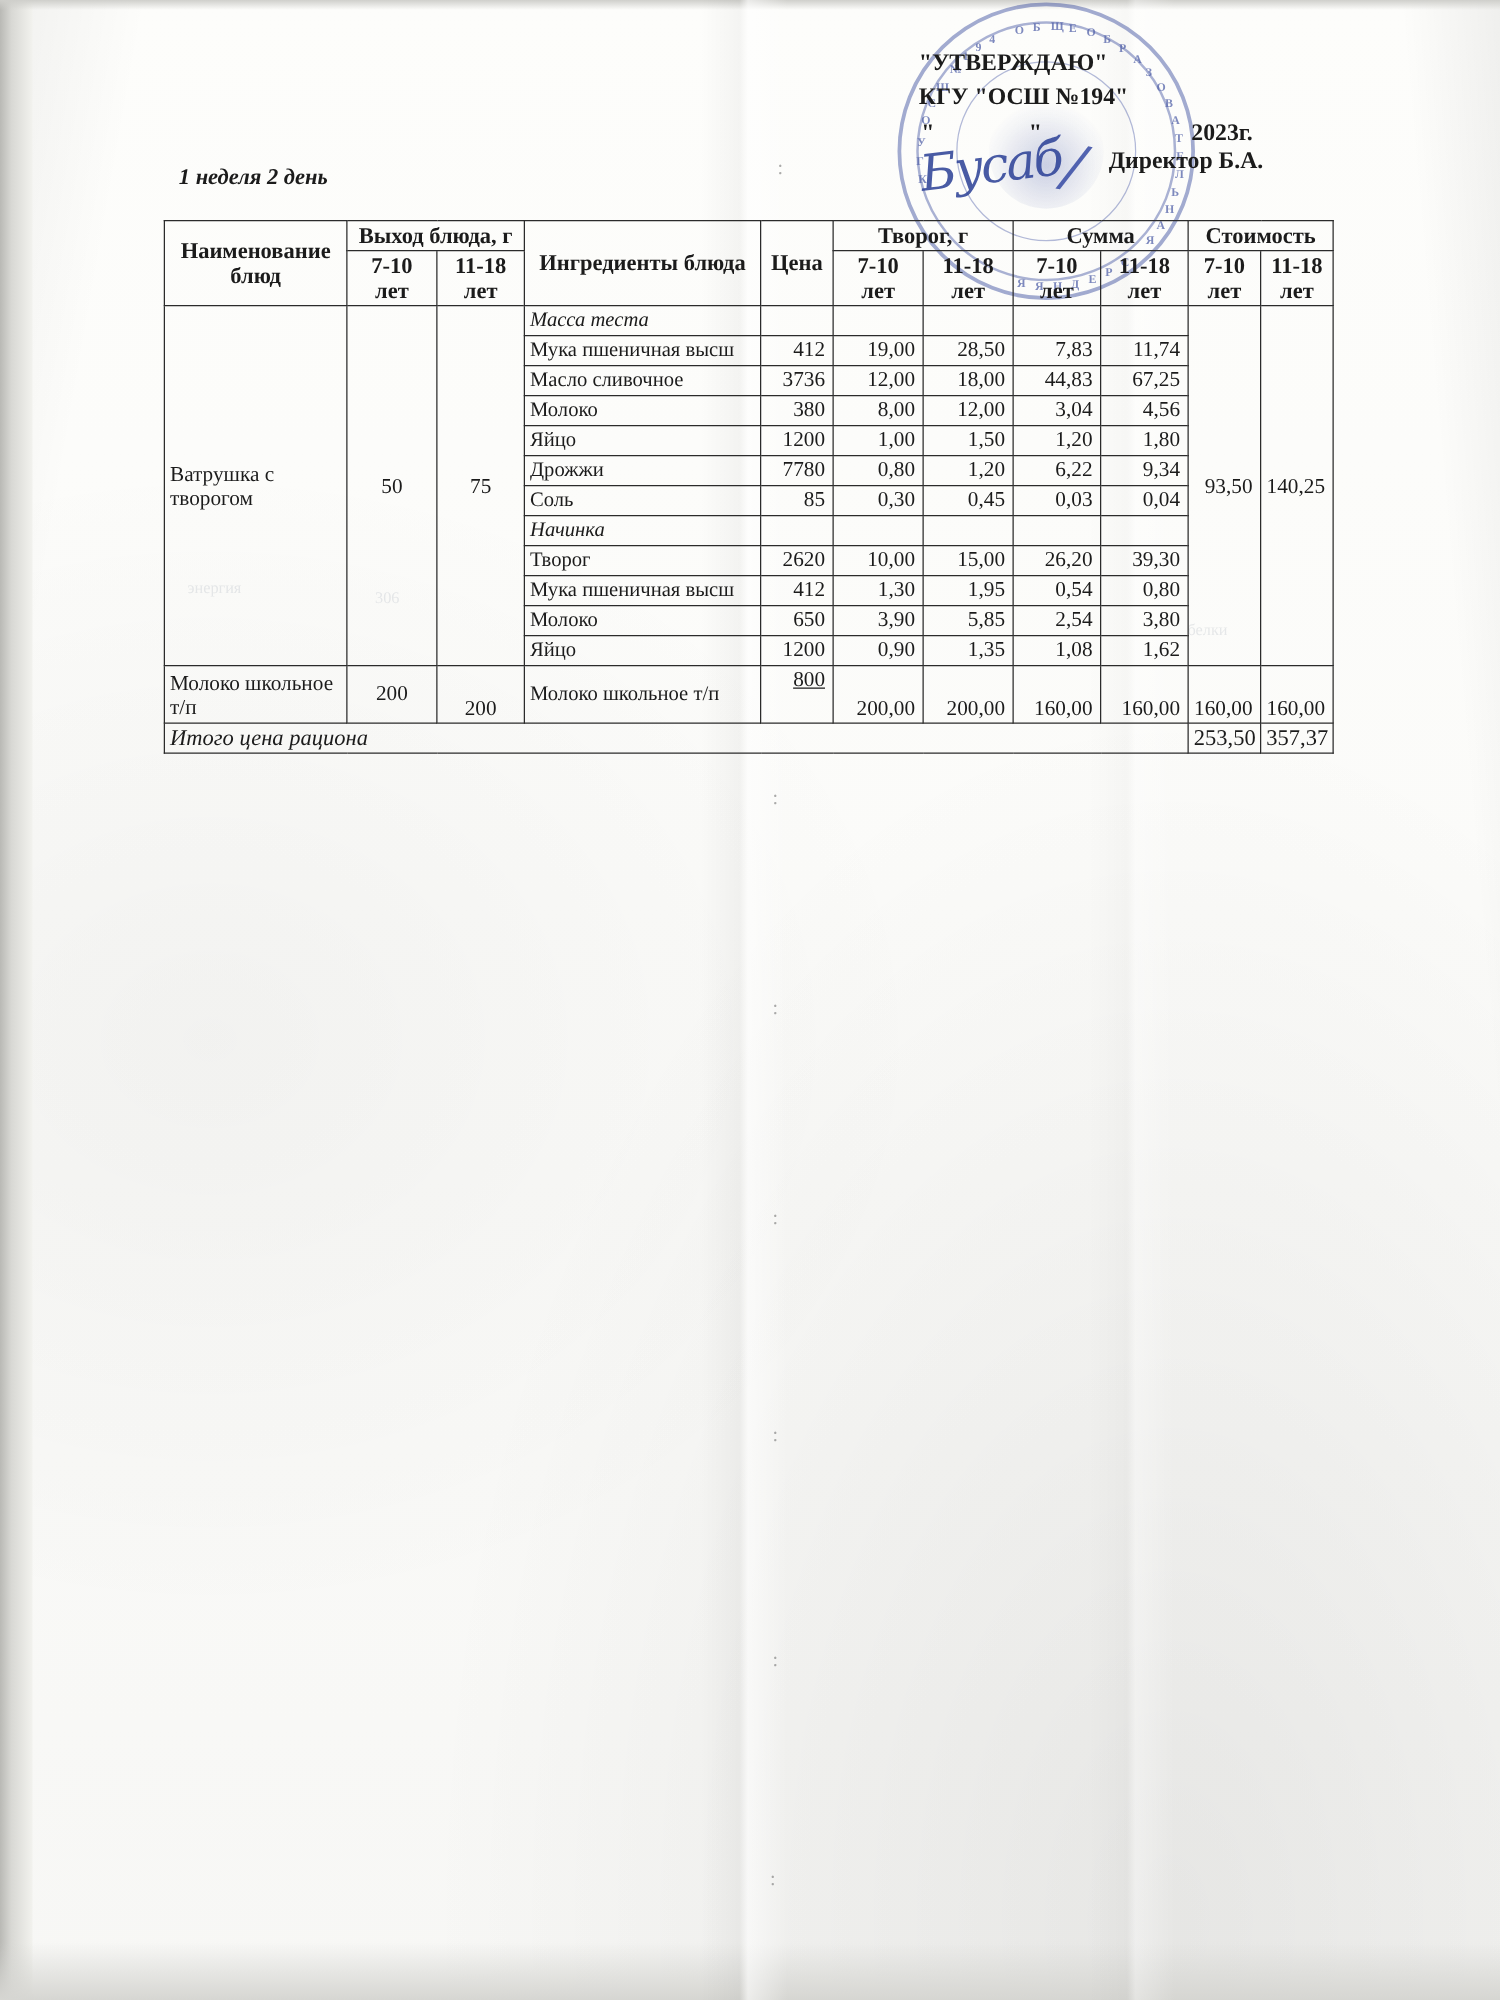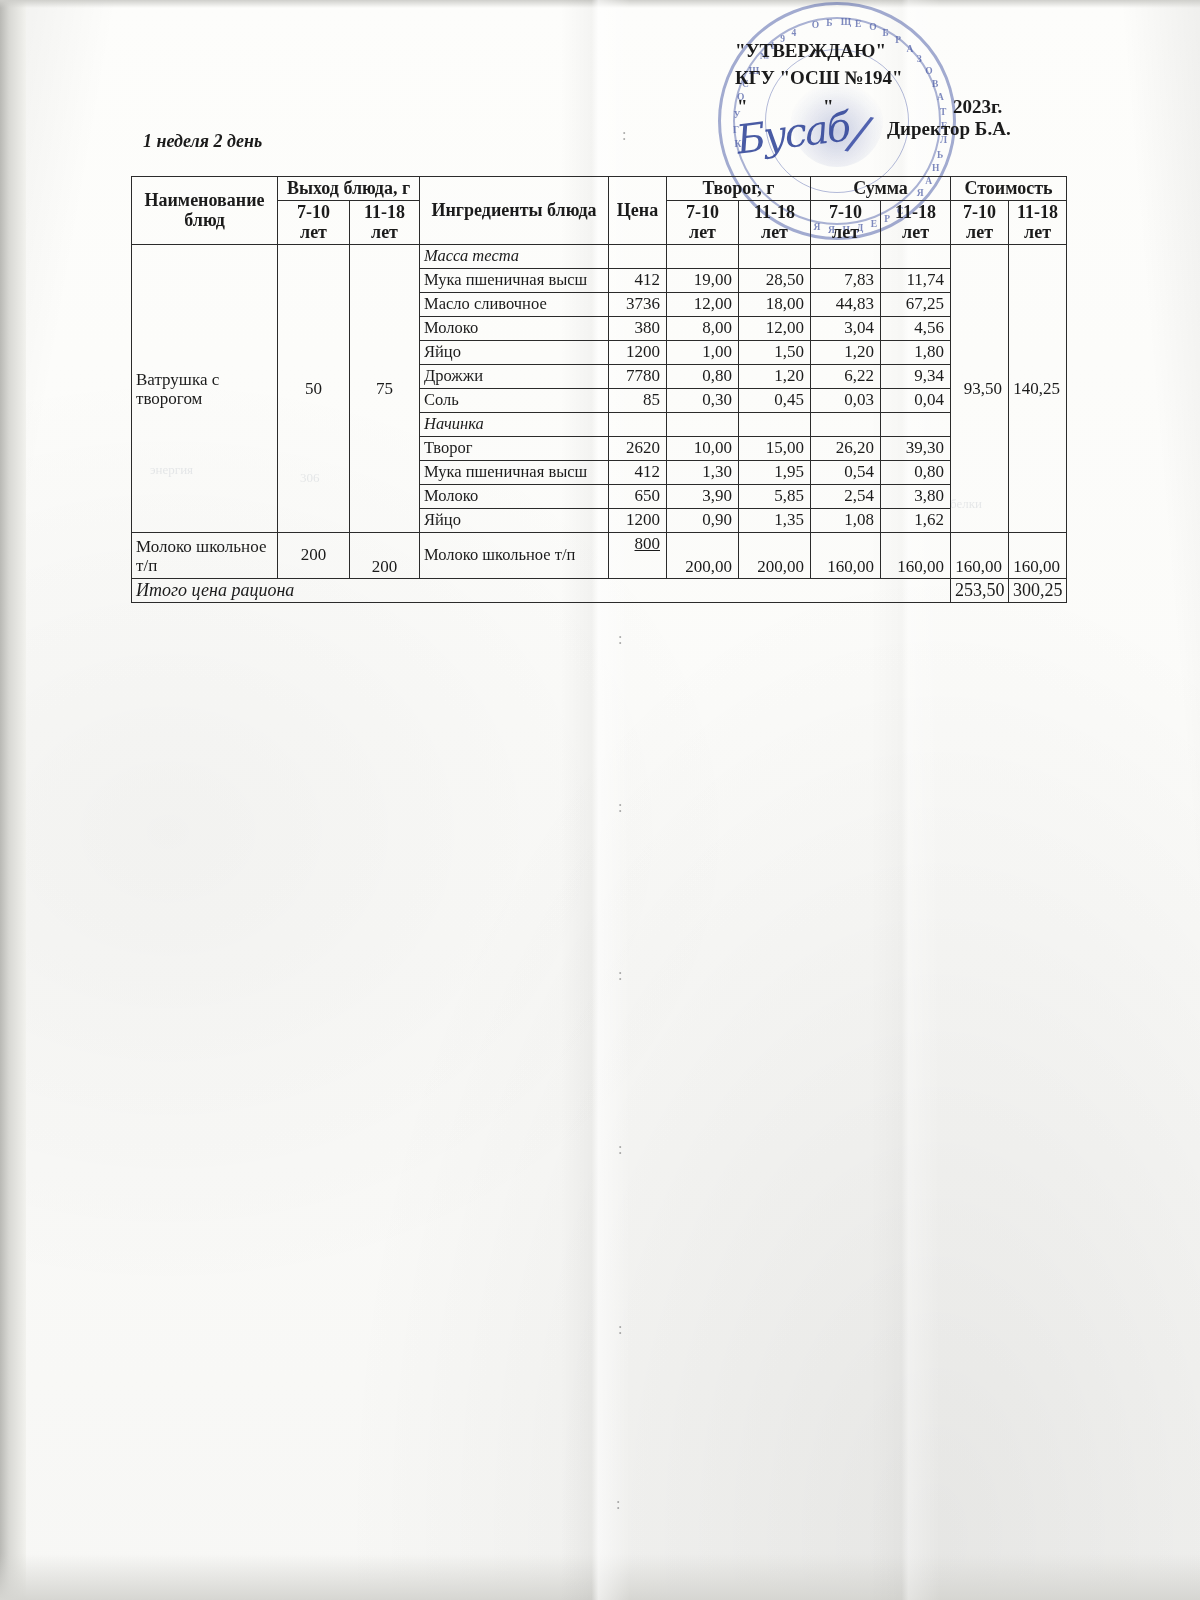--- a/index.html
+++ b/index.html
@@ -490,18 +490,18 @@
           <td class="c-right" style="vertical-align:bottom;">200,00</td>
           <td class="c-right" style="vertical-align:bottom;">160,00</td>
           <td class="c-right" style="vertical-align:bottom;">160,00</td>
           <td class="c-right" style="vertical-align:bottom;">160,00</td>
           <td class="c-right" style="vertical-align:bottom;">160,00</td>
         </tr>
 
         <tr class="total-row row-h">
           <td colspan="9">Итого цена рациона</td>
           <td class="num">253,50</td>
-          <td class="num">300,25</td>
+          <td class="num">357,37</td>
         </tr>
       </tbody>
     </table>
   </div>
 </div>
 
 </body></html>

